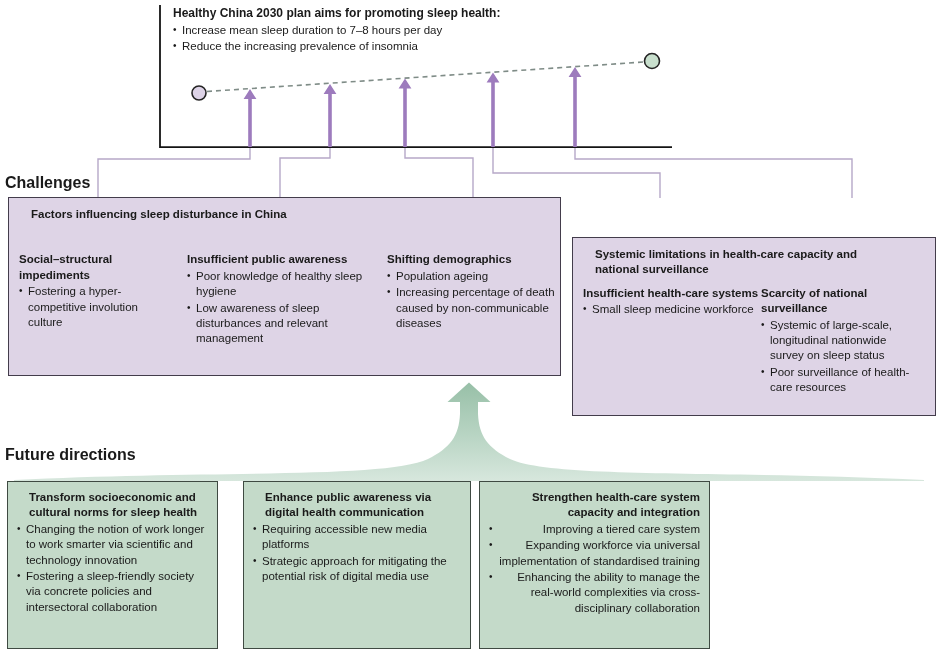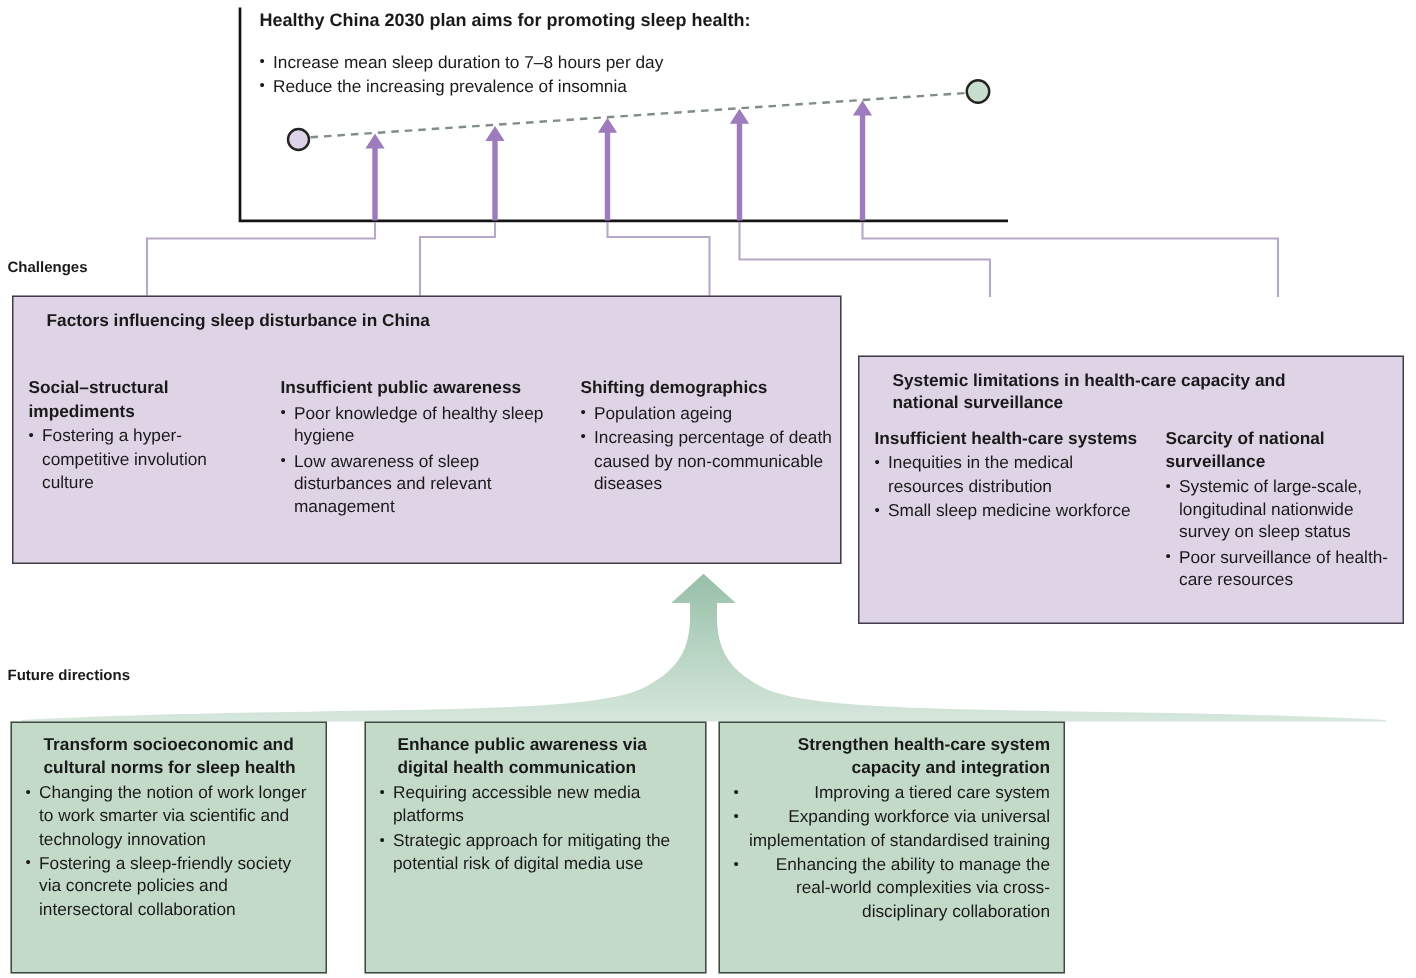--- a/index.html
+++ b/index.html
@@ -15,42 +15,42 @@
   .dot-start{fill:var(--start-dot-fill,#ddd3e7);stroke:var(--dot-outline,#242424);stroke-width:1.6;}
   .dot-end{fill:var(--end-dot-fill,#c8dfcd);stroke:var(--dot-outline,#242424);stroke-width:1.6;}
   .uparrow{fill:var(--arrow-purple,#9d7bbd);}
   .connector{stroke:var(--connector-purple,#b6a8c8);stroke-width:1.4;fill:none;}
   .funnel{fill:url(#funnelGrad);}
   #funnelGrad stop.s0{stop-color:var(--funnel-top,#97bfa7);}
   #funnelGrad stop.s1{stop-color:var(--funnel-mid,#b9d5c4);}
   #funnelGrad stop.s2{stop-color:var(--funnel-bottom,#d7e7dd);}
   
   .goal{position:absolute;left:173px;top:5px;width:460px;}
-  .goal-title{font-weight:bold;font-size:12px;margin-bottom:14px;}
+  .goal-title{font-weight:bold;font-size:12px;margin-bottom:2px;}
   
   ul.blist{list-style:none;margin:1px 0 0 0;padding:0;}
   ul.blist li{position:relative;padding-left:9px;margin:0 0 1px 0;}
   ul.blist li::before{content:"\2022";position:absolute;left:0;top:0;font-size:10px;}
   
-  .section-label{position:absolute;font-weight:bold;font-size:10px;}
+  .section-label{position:absolute;font-weight:bold;font-size:16px;}
   .challenges-label{left:5px;top:172px;}
   .future-label{left:5px;top:444px;}
   
   .pbox{
     position:absolute;top:197px;height:179px;box-sizing:border-box;
     background:var(--purple-fill,#ded4e6);border:1.6px solid var(--purple-border,#433c4b);
     padding:9px 10px;
   }
   .pbox1{left:8px;width:553px;}
   .pbox2{left:572px;width:364px;margin-top:40px;}
   .box-title{font-weight:bold;padding-left:12px;}
   .pbox2 .box-title{max-width:300px;}
   .cols{display:flex;}
   .pbox1 .cols{margin-top:30px;gap:22px;}
-  .pbox2 .cols{margin-top:8px;gap:16px;}
+  .pbox2 .cols{margin-top:8px;}
   .pbox1 .col1{width:146px;flex:none;}
   .pbox1 .col2{width:178px;flex:none;}
   .pbox1 .col3{width:170px;flex:none;}
   .pbox2 .col1{width:178px;flex:none;}
   .pbox2 .col2{width:150px;flex:none;}
   .col-heading{font-weight:bold;}
   
   .gbox{
     position:absolute;top:481px;height:168px;box-sizing:border-box;
     background:var(--green-fill,#c4dac9);border:1.6px solid var(--green-border,#3f4a42);
@@ -141,21 +141,20 @@
       </div>
     </div>
   </div>
 
   <div class="pbox pbox2">
     <div class="box-title">Systemic limitations in health-care capacity and national surveillance</div>
     <div class="cols">
       <div class="col1">
         <div class="col-heading">Insufficient health-care systems</div>
         <ul class="blist">
-          <li>Inequities in the medical resources distribution</li>
           <li>Small sleep medicine workforce</li>
         </ul>
       </div>
       <div class="col2">
         <div class="col-heading">Scarcity of national surveillance</div>
         <ul class="blist">
           <li>Systemic of large-scale, longitudinal nationwide survey on sleep status</li>
           <li>Poor surveillance of health-care resources</li>
         </ul>
       </div>

